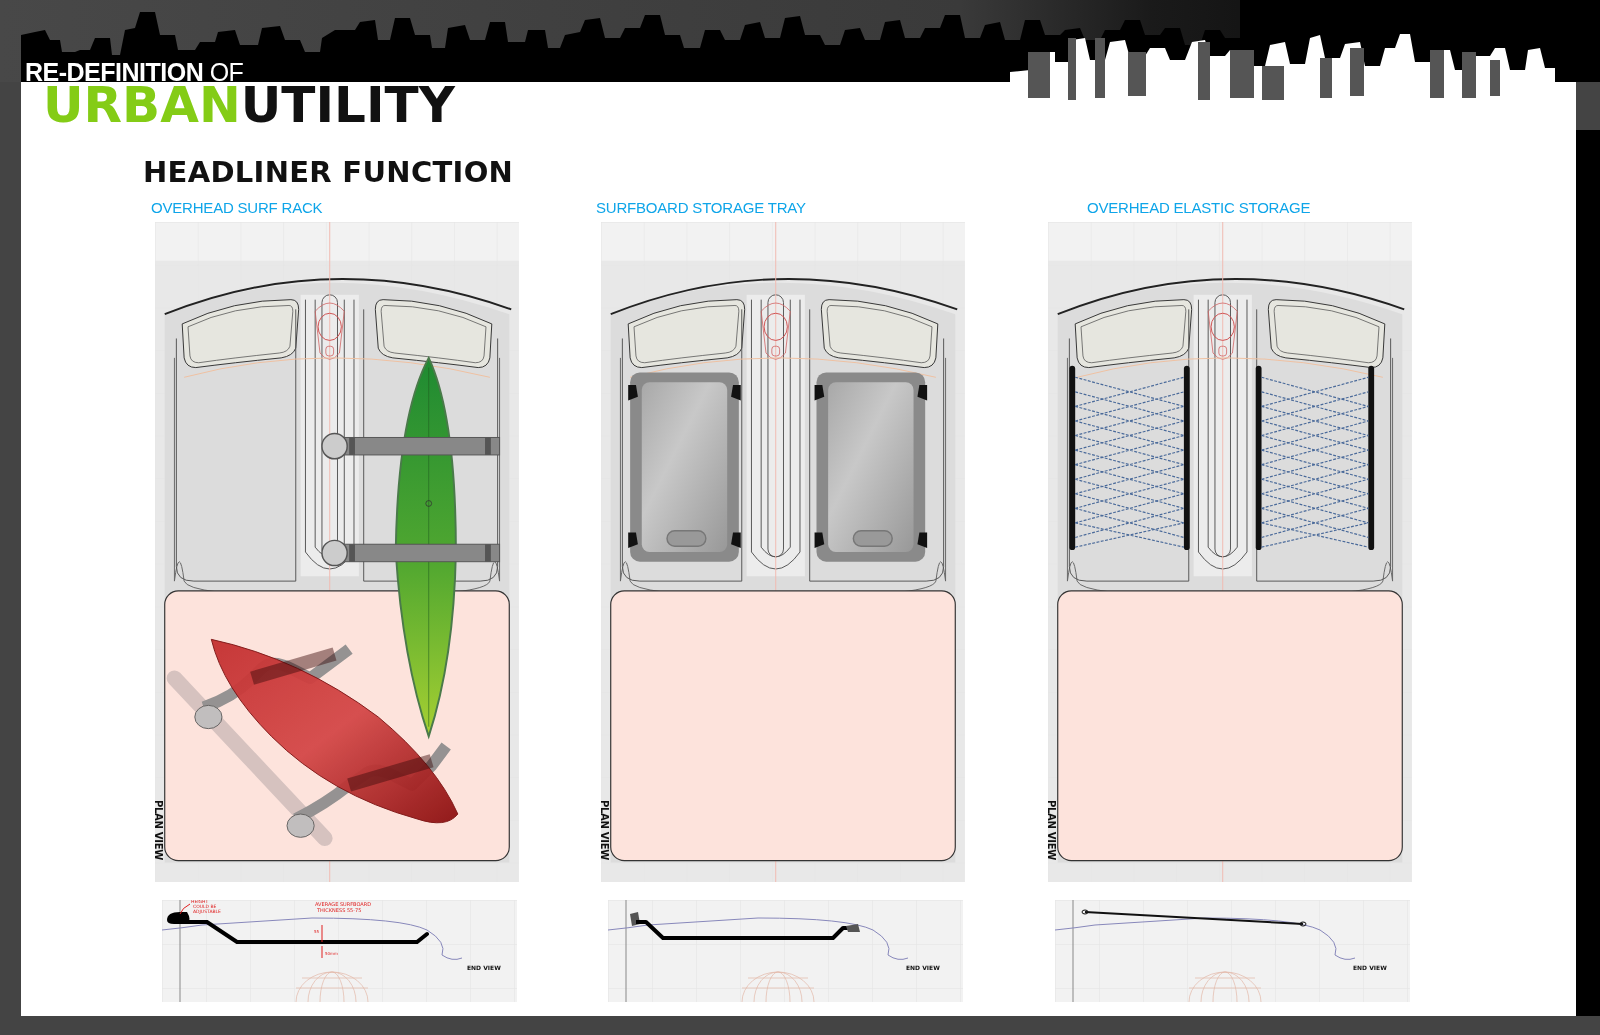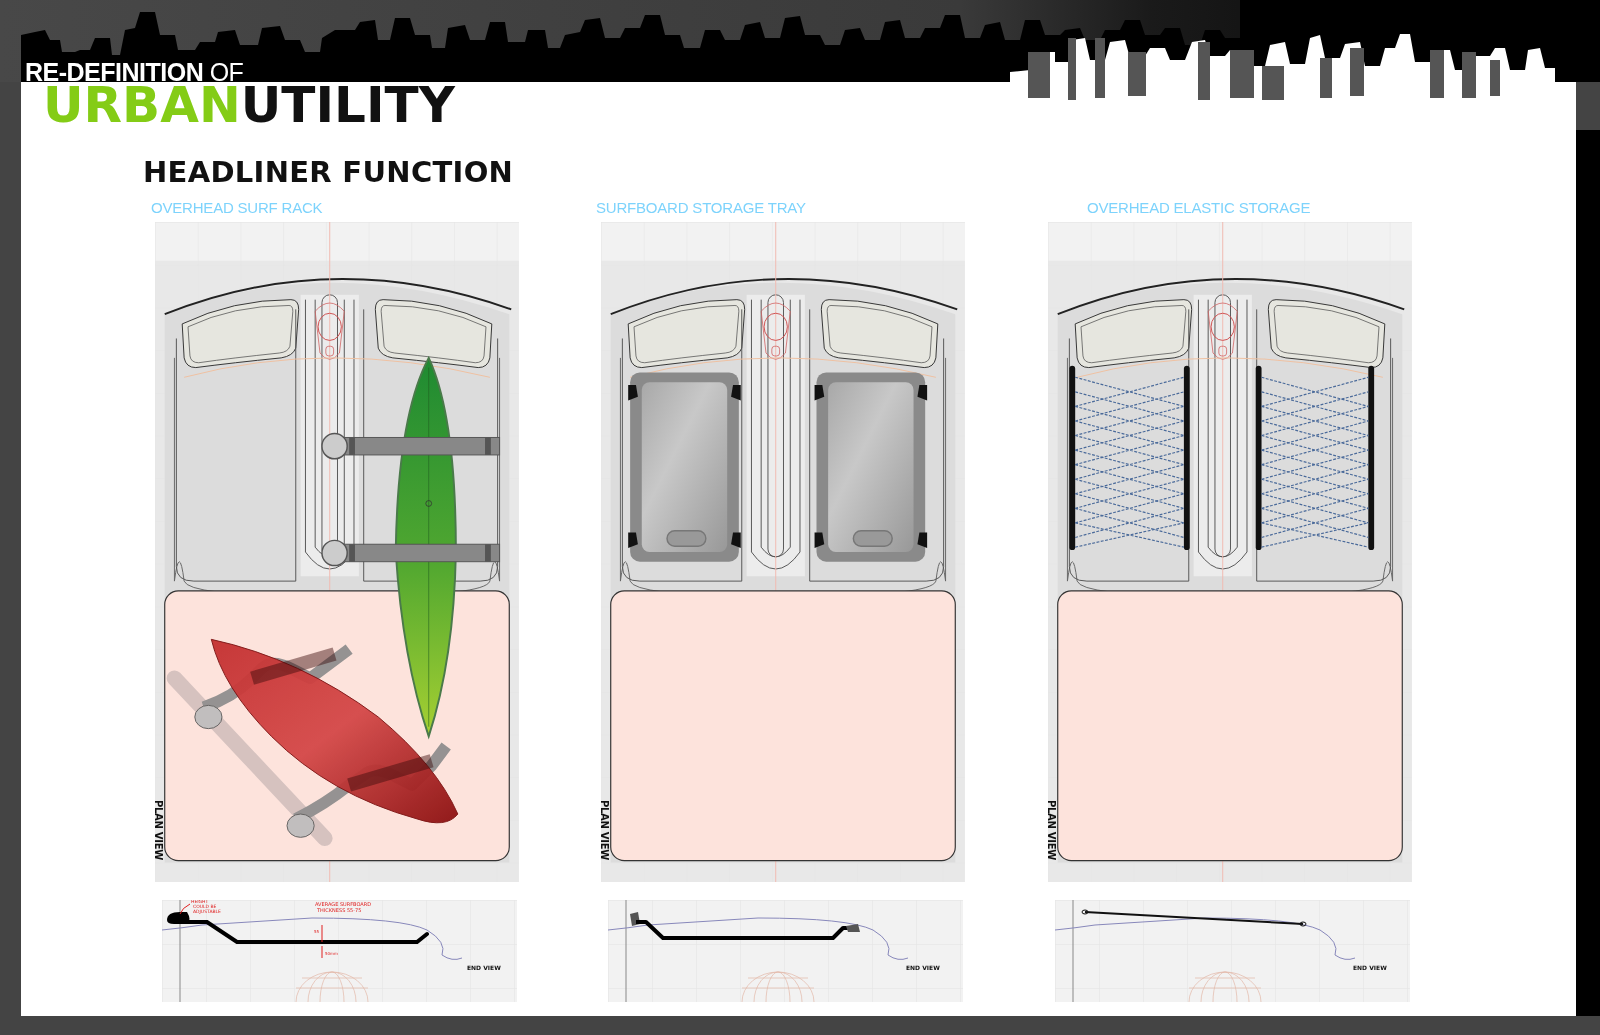--- a/index.html
+++ b/index.html
@@ -7,21 +7,21 @@
   .sheet{position:absolute;left:21px;top:0;width:1555px;height:1016px;background:#ffffff;}
   .skyline{position:absolute;left:0;top:0;width:1600px;height:130px;}
   .right-black{position:absolute;right:0;top:0;width:24px;height:1016px;background:#000;}
   .brand{position:absolute;left:25px;top:58px;}
   .brand-line1{position:absolute;left:0;top:0;font-family:"Liberation Sans",sans-serif;font-weight:bold;font-size:25px;letter-spacing:-0.5px;color:#fff;white-space:nowrap;}
   .brand-line1 .of{font-weight:normal;}
   .brand-line2{position:absolute;left:18px;top:22px;font-family:"DejaVu Sans",sans-serif;font-weight:bold;font-size:50px;letter-spacing:0px;white-space:nowrap;line-height:1;}
   .brand-line2 .urban{color:#84cc16;text-align:right;}
   .brand-line2 .utility{color:#111;margin-top:14px;}
   .page-title{position:absolute;left:143px;top:155px;font-family:"DejaVu Sans",sans-serif;font-weight:bold;font-size:29px;color:#111;letter-spacing:0.3px;}
-  .panel-label{position:absolute;font-family:"Liberation Sans",sans-serif;font-size:15px;color:#7dd3fc;letter-spacing:-0.2px;}
+  .panel-label{position:absolute;font-family:"Liberation Sans",sans-serif;font-size:15px;color:#0ea5e9;letter-spacing:-0.2px;}
   .panel{position:absolute;top:222px;width:375px;height:680px;}
   .panel svg{display:block;}
   .endview{position:absolute;top:900px;width:355px;height:102px;}
 </style>
 </head>
 <body>
 
 <div class="sheet"></div>
 <div class="right-black"></div>
 

